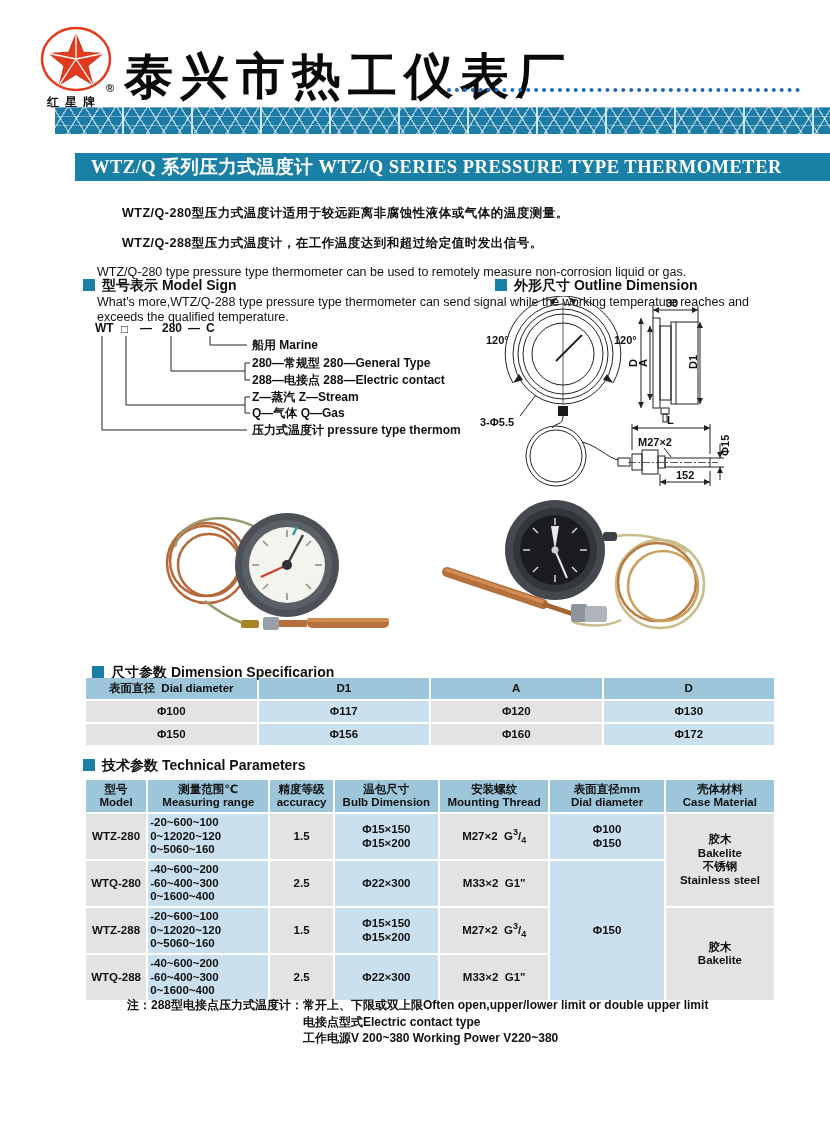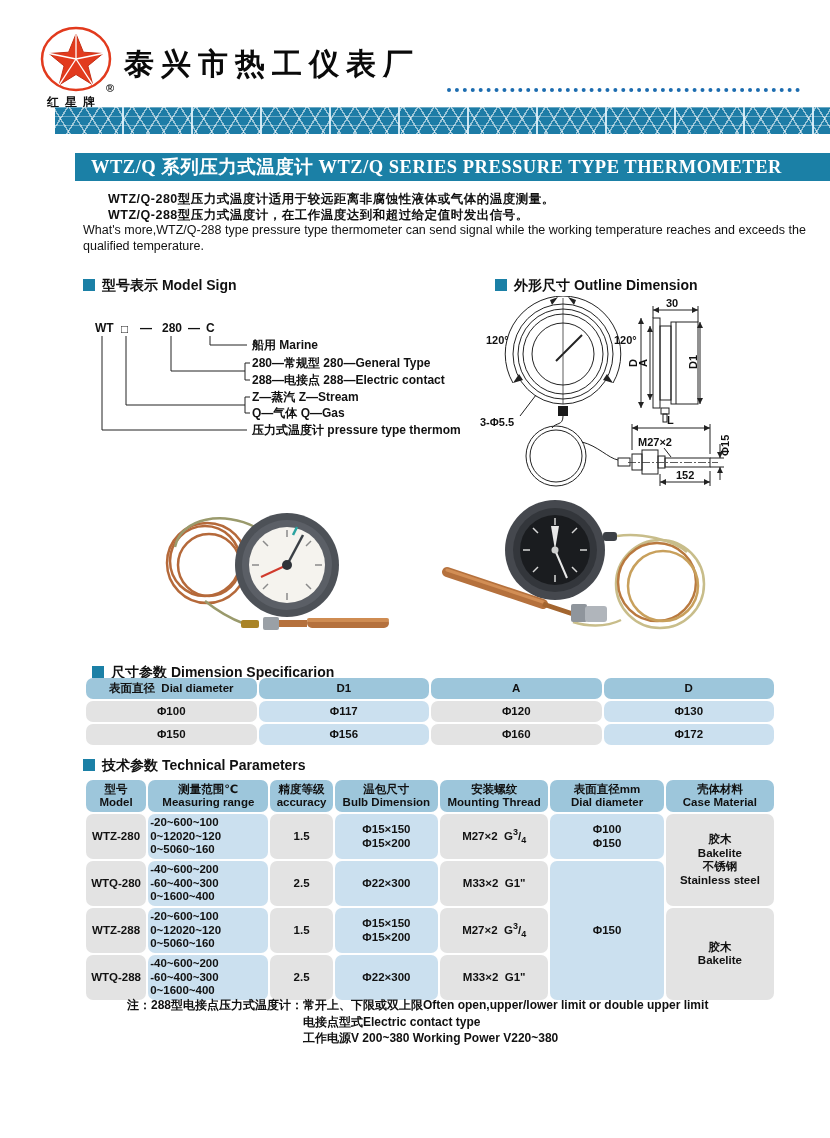--- a/index.html
+++ b/index.html
@@ -1,57 +1,57 @@
 <!DOCTYPE html>
 <html><head>
 <meta charset="utf-8">
 <style>
   html,body{margin:0;padding:0;background:#fff;}
   .page{position:relative;width:830px;height:1138px;background:#fff;overflow:hidden;
         font-family:"Liberation Sans","DejaVu Sans",sans-serif;color:#111;}
 
   
   .logo{position:absolute;left:36px;top:26px;width:86px;height:86px;}
-  .company{position:absolute;left:124px;top:44px;margin:0;font-size:30px;font-weight:bold;
+  .company{position:absolute;left:124px;top:44px;margin:0;font-size:49px;font-weight:bold;
            letter-spacing:7px;color:#0a0a0a;white-space:nowrap;}
   .dotline{position:absolute;left:447px;top:72px;width:353px;height:16px;
            border-bottom:4px dotted #1d6db0;}
   .band{position:absolute;left:55px;right:0;top:107px;height:27px;background-color:#1d7ca6;
         background-image:
           repeating-linear-gradient(90deg, rgba(255,255,255,0) 0 67px, rgba(225,243,252,.9) 67px 69px),
           repeating-linear-gradient(58deg, rgba(255,255,255,0) 0 12px, rgba(255,255,255,.55) 12px 13.5px),
           repeating-linear-gradient(-58deg, rgba(255,255,255,0) 0 12px, rgba(255,255,255,.55) 12px 13.5px),
           repeating-linear-gradient(0deg, rgba(255,255,255,0) 0 8px, rgba(255,255,255,.35) 8px 9px);}
 
   .titlebar{position:absolute;left:75px;top:153px;width:774px;height:28px;background:#1b80a6;
             color:#fff;font-family:"Liberation Serif","DejaVu Serif",serif;font-weight:bold;
             font-size:18.5px;line-height:28px;padding-left:16px;box-sizing:border-box;
             letter-spacing:.5px;white-space:nowrap;}
 
   
   .intro{position:absolute;left:83px;top:191px;width:724px;}
-  .intro p{margin:0;}
+  .intro p{margin:14px;}
   .intro .cn{font-weight:bold;font-size:12.5px;line-height:16px;text-indent:25px;letter-spacing:.5px;}
   .intro .en{font-size:12.5px;line-height:15.5px;}
 
   
   .sec{position:absolute;font-size:14px;font-weight:bold;white-space:nowrap;}
   .sec .sq{display:inline-block;width:12px;height:12px;background:#1b80a6;margin-right:7px;
            vertical-align:-1px;}
 
   
   svg text{font:bold 12px "Liberation Sans","DejaVu Sans",sans-serif;fill:#111;}
   svg .sm{font-size:11px;}
   .ln{stroke:#222;stroke-width:1;fill:none;}
   .thin{stroke:#333;stroke-width:.8;fill:none;}
 
   
   table{border-collapse:separate;border-spacing:2px;table-layout:fixed;}
   td{text-align:center;vertical-align:middle;font-size:11.5px;font-weight:bold;padding:1px 2px;
-     line-height:13.5px;overflow:hidden;border-radius:7px;}
+     line-height:13.5px;overflow:hidden;}
   .h{background:#9dc6db;}
   .g{background:#e3e3e3;}
   .b{background:#cbe0ef;}
   .dimtbl{position:absolute;left:84px;top:676px;width:692px;}
   .dimtbl td{height:19px;}
   .techtbl{position:absolute;left:84px;top:778px;width:692px;}
   .techtbl td.head{height:30px;}
   .techtbl td.row{height:43px;}
   .rg{display:flex;justify-content:flex-start;}
   .pre{white-space:pre;}
@@ -85,20 +85,21 @@
 
   <h1 class="company">泰兴市热工仪表厂</h1>
   <div class="dotline"></div>
   <div class="band"></div>
 
   <div class="titlebar">WTZ/Q 系列压力式温度计 WTZ/Q SERIES PRESSURE TYPE THERMOMETER</div>
 
   <div class="intro">
     <p class="cn">WTZ/Q-280型压力式温度计适用于较远距离非腐蚀性液体或气体的温度测量。</p>
     <p class="cn">WTZ/Q-288型压力式温度计，在工作温度达到和超过给定值时发出信号。</p>
+    <p class="en">WTZ/Q-280 type pressure type thermometer can be used to remotely measure non-corrosion liquid or gas.</p>
     <p class="en">What's more,WTZ/Q-288 type pressure type thermometer can send signal while the working temperature reaches and exceeds the qualified temperature.</p>
   </div>
 
   <div class="sec" style="left:83px;top:277px;">
     <span class="sq"></span><span>型号表示 Model Sign</span>
   </div>
   <div class="sec" style="left:495px;top:277px;">
     <span class="sq"></span><span>外形尺寸 Outline Dimension</span>
   </div>
 

